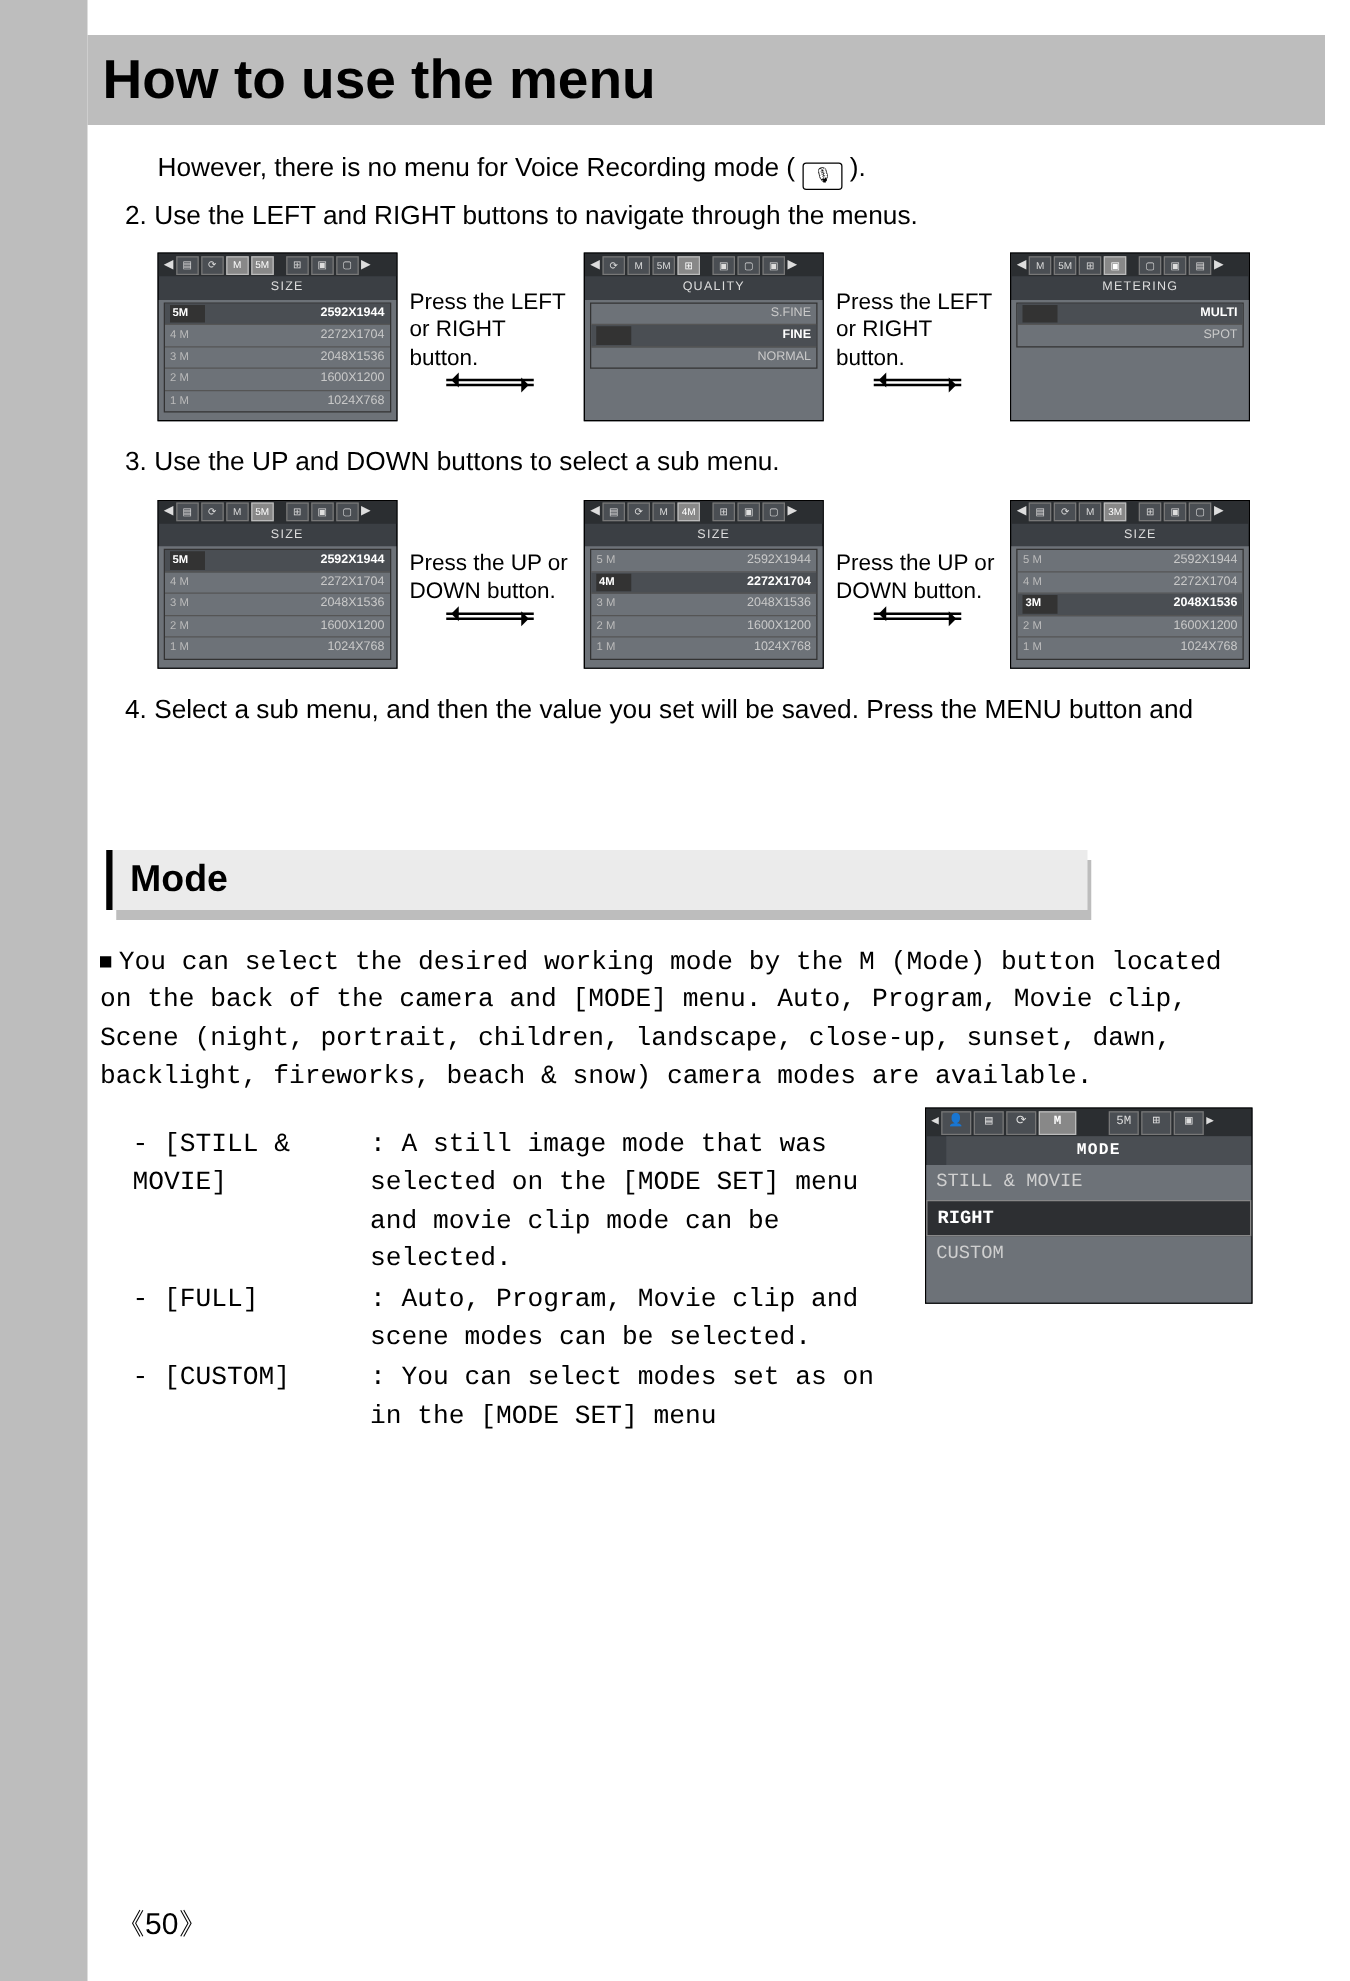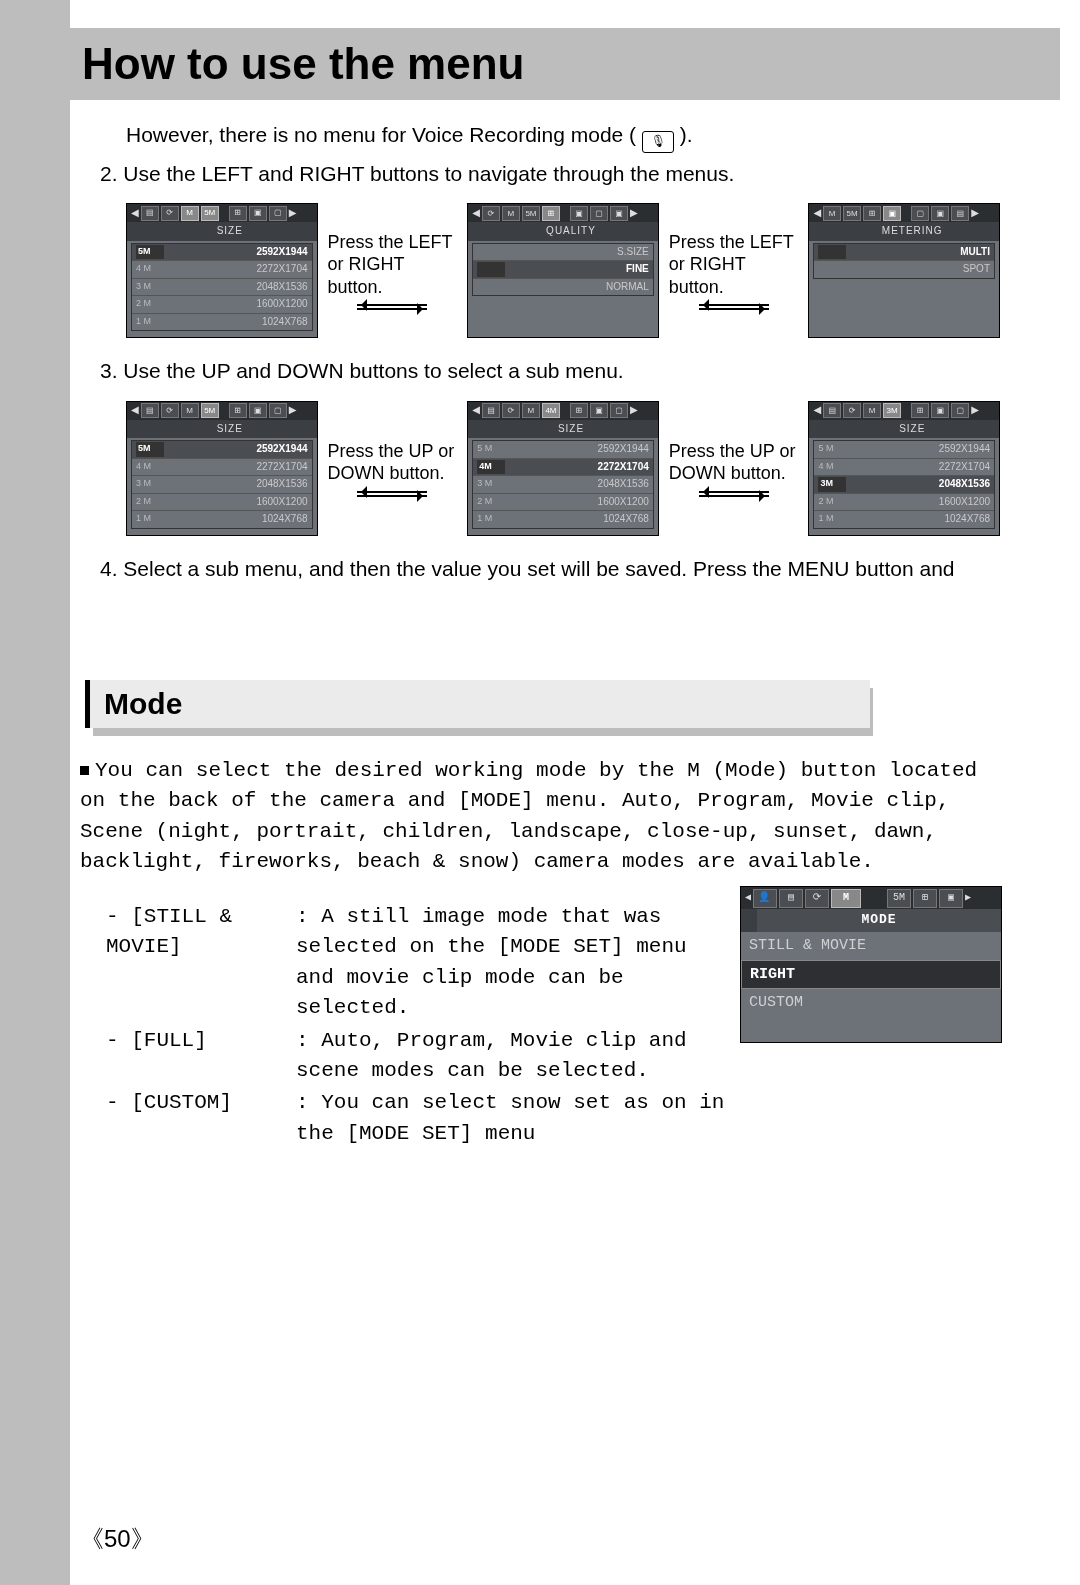--- a/index.html
+++ b/index.html
@@ -194,21 +194,21 @@
   .mode-cam { width: 260px; }
   .mode-cam .cam-tabs { height:22px; }
   .mode-cam .cam-tab { width:22px; height:17px; font-size:10px; }
   .mode-cam .cam-title { font-size:13px; font-weight:bold; color:#fff; background:#4a4e53; }
   .mode-cam .cam-body { min-height: 110px; padding:0; }
   .mode-cam .cam-row { font-size:15px; padding:3px 8px; border:none; color:#d0d0d0; }
   .mode-cam .cam-row.sel { background:#2d2f32; border:1px solid #888; color:#fff; font-weight:bold; }
 
   .page-num {
     position: absolute;
-    left: 80px; bottom: 30px;
+    left: 92px; bottom: 30px;
     font-size: 24px;
   }
 </style>
 </head>
 <body>
 
 <div class="page">
   <div class="sidebar-bg"></div>
 
   <div class="title-bar">
@@ -287,21 +287,21 @@
           <span class="cam-tab">▣</span>
             <span class="cam-tab">▢</span>
             <span class="cam-tab">▣</span>
           <span class="arrow">▶</span>
         </div>
         <div class="cam-title">QUALITY</div>
         <div class="cam-body">
             <div class="cam-list">
               <div class="cam-row">
                 <span class="lbl"></span>
-                <span class="val">S.SIZE</span>
+                <span class="val">S.FINE</span>
               </div>
               <div class="cam-row sel big">
                 <span class="lbl"></span>
                 <span class="val">FINE</span>
               </div>
               <div class="cam-row">
                 <span class="lbl"></span>
                 <span class="val">NORMAL</span>
               </div>
             </div>
@@ -501,21 +501,21 @@
     <div>
       <span class="sq-bullet"></span><span>You can select the desired working mode by the M (Mode) button located on the back of the camera and [MODE] menu. Auto, Program, Movie clip, Scene (night, portrait, children, landscape, close-up, sunset, dawn, backlight, fireworks, beach &amp; snow) camera modes are available.</span>
     </div>
 
     <div class="mode-list">
       <div class="k">- [STILL &amp; MOVIE]</div>
       <div class="v">: A still image mode that was selected on the [MODE SET] menu and movie clip mode can be selected.</div>
       <div class="k">- [FULL]</div>
       <div class="v">: Auto, Program, Movie clip and scene modes can be selected.</div>
       <div class="k">- [CUSTOM]</div>
-      <div class="v">: You can select snow set as on in the [MODE SET] menu</div>
+      <div class="v">: You can select modes set as on in the [MODE SET] menu</div>
     </div>
 
     <div class="mode-screenshot">
       <div class="cam mode-cam">
         <div class="cam-tabs">
           <span class="arrow">◀</span>
           <span class="cam-tab">👤</span>
             <span class="cam-tab">▤</span>
             <span class="cam-tab">⟳</span>
           <span class="cam-tab sel" style="width:28px;font-weight:bold">M</span>

